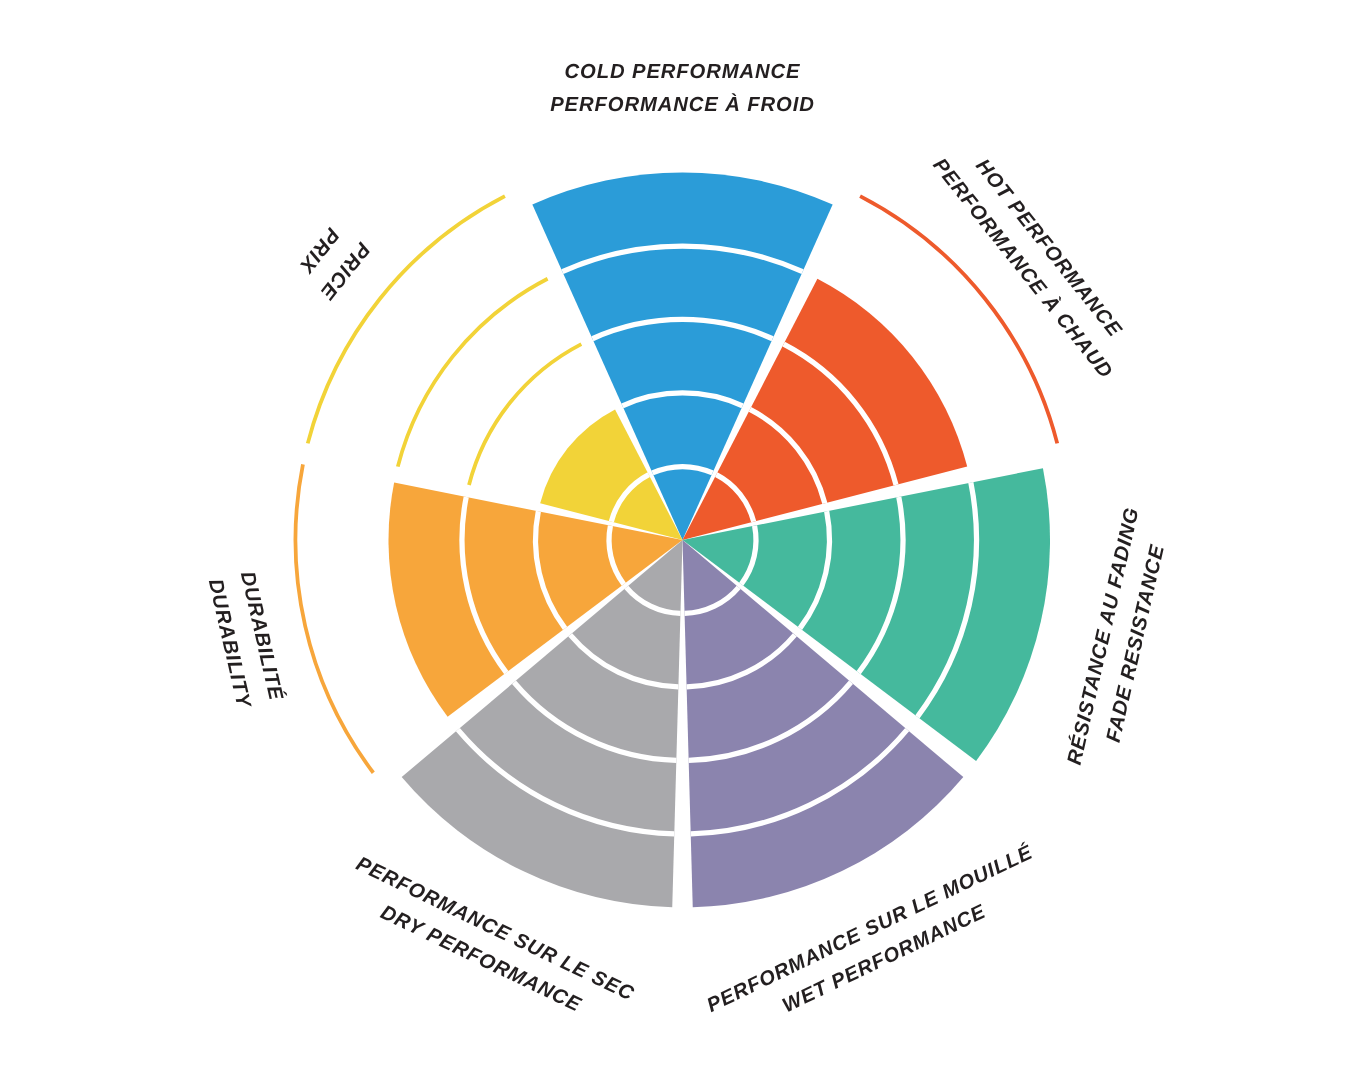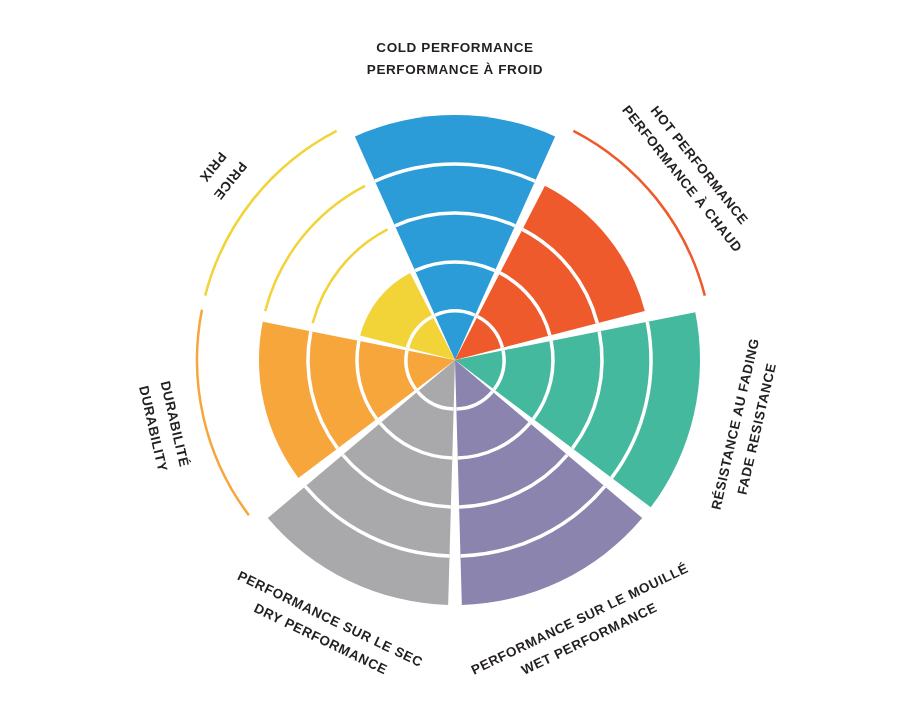--- a/index.html
+++ b/index.html
@@ -7,20 +7,21 @@
     padding: 0;
     width: 900px;
     height: 720px;
     background: #ffffff;
     overflow: hidden;
   }
   .chart-wrap {
     width: 864px;
     height: 720px;
     position: relative;
+    font-style: italic;
   }
   svg text {
     font-family: "Liberation Sans", sans-serif;
     font-weight: bold;
     font-size: 13.5px;
     letter-spacing: 0.6px;
   }
 </style>
 </head>
 <body>

